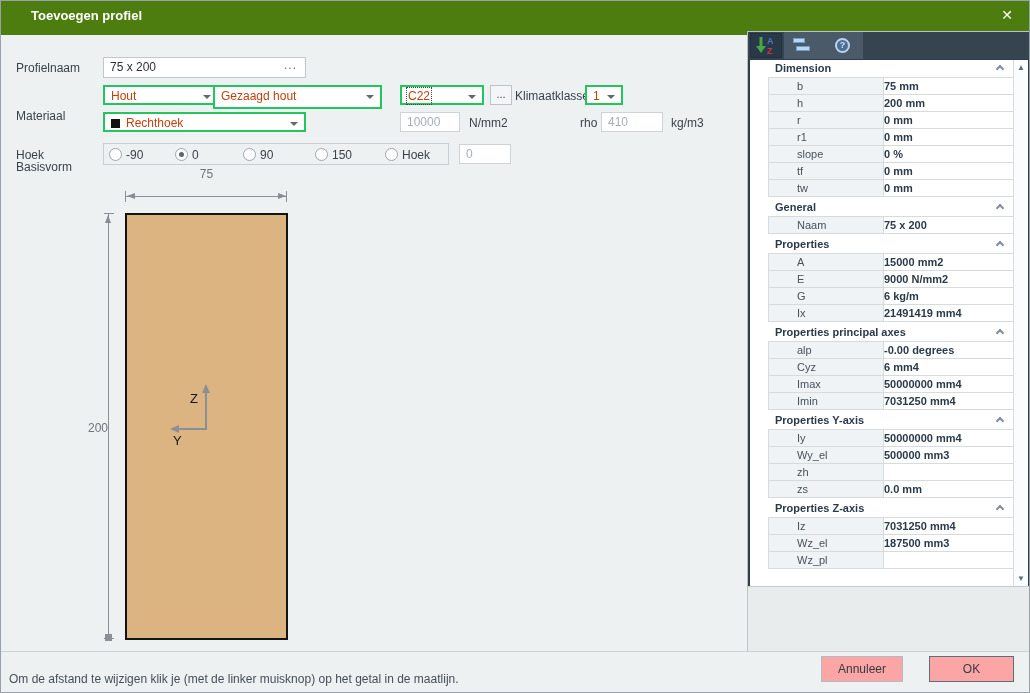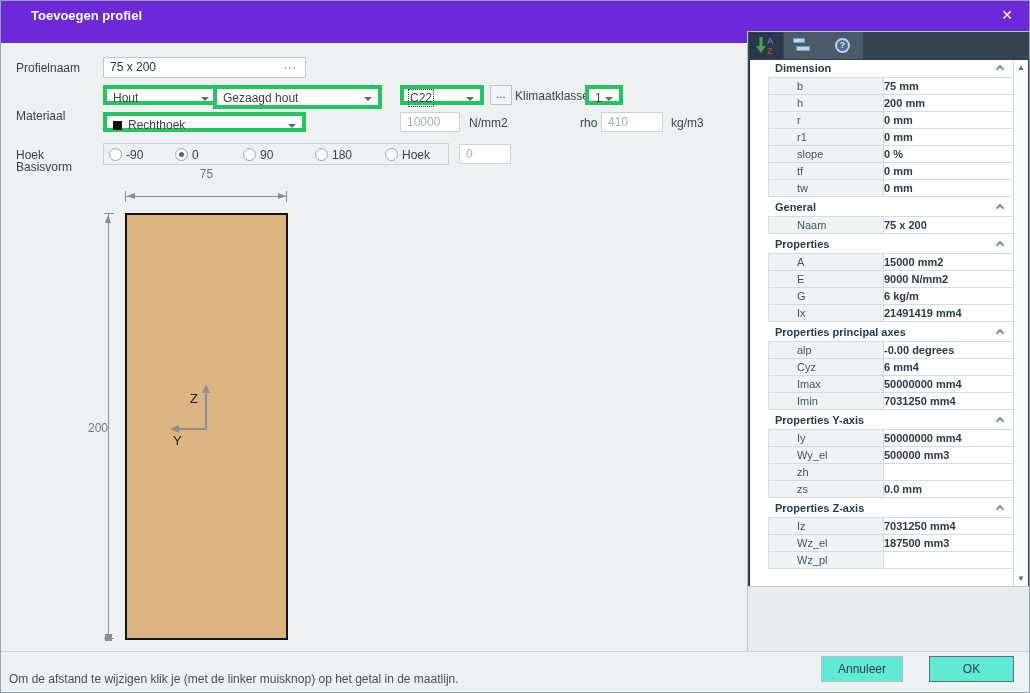--- a/index.html
+++ b/index.html
@@ -1,29 +1,29 @@
 <!DOCTYPE html>
 <html><head>
 <meta charset="utf-8">
 <style>
   * { margin:0; padding:0; box-sizing:border-box; }
   html,body { width:1030px; height:693px; }
   body { font-family:"Liberation Sans", sans-serif; background:#eef1f1; }
   .dialog { position:relative; width:1030px; height:693px; background:#eef1f1; border:1px solid #96a2ac; overflow:hidden; }
 
   
-  .titlebar { position:absolute; left:0; top:0; width:100%; height:42px; background:#6d28d9; }
+  .titlebar { position:absolute; left:0; top:0; width:100%; height:34px; background:#4d7c0f; }
   .titlebar .title { position:absolute; left:30px; top:7px; color:#fff; font-size:13px; font-weight:bold; }
   .titlebar .close { position:absolute; right:16px; top:6px; color:#fff; font-size:14px; cursor:pointer; line-height:16px; }
 
   
   .flabel { position:absolute; font-size:12px; color:#39434d; }
   .tbox { position:absolute; background:#fff; border:1px solid #c0c8cf; font-size:12px; color:#2a3138; padding:2px 6px; line-height:15px; }
   .tbox.disabled { color:#a5afb9; border-color:#ccd3d9; }
-  .combo { position:absolute; background:#fff; border:4px solid #22c55e; font-size:12px; color:#404040; padding:2px 20px 2px 6px; line-height:15px; cursor:pointer; }
+  .combo { position:absolute; background:#fff; border:2px solid #22c55e; font-size:12px; color:#c2410c; padding:2px 20px 2px 6px; line-height:15px; cursor:pointer; }
   .combo .arrow { position:absolute; right:6px; top:8px; width:0; height:0; border-left:4px solid transparent; border-right:4px solid transparent; border-top:4px solid #5f6a74; }
   .combo.focused .inner { outline:1px dotted #444; outline-offset:1px; }
   .sq { display:inline-block; width:9px; height:9px; background:#111; margin-right:6px; vertical-align:-1px; }
   .ellipsis-in { position:absolute; right:8px; top:0px; color:#6e7881; letter-spacing:1px; cursor:pointer; font-size:12px; }
   .btn-dots { position:absolute; background:#f3f5f6; border:1px solid #bcc4cb; font-size:11px; color:#444; text-align:center; line-height:16px; cursor:pointer; }
   .radiogroup { position:absolute; border:1px solid #c9cfd5; }
   .radio { position:absolute; top:4px; width:13px; height:13px; border:1px solid #9aa6b0; border-radius:50%; background:#fff; cursor:pointer; }
   .radio.sel::after { content:""; position:absolute; left:3px; top:3px; width:5px; height:5px; border-radius:50%; background:#5a6670; }
   .radiolabel { position:absolute; top:4px; font-size:12px; color:#39434d; cursor:pointer; }
 
@@ -54,21 +54,21 @@
   .prow { display:flex; height:17px; border-bottom:1px solid #d6dbde; font-size:11px; line-height:16px; }
   .pname { width:115px; background:#f0f3f5; color:#46525c; padding-left:28px; border-right:1px solid #d6dbde; }
   .pval { flex:1; background:#fff; color:#2b3a4b; font-weight:bold; padding-left:0; cursor:text; }
   .vscroll { position:absolute; right:0; top:0; bottom:0; width:15px; background:#fbfcfd; border-left:1px solid #d6dbde; }
   .vscroll .sarr { position:absolute; left:0; width:100%; text-align:center; font-size:8px; color:#5f6a73; cursor:pointer; }
   .panel-empty { position:absolute; left:0; top:554px; width:284px; height:66px; background:#e9eced; border-top:1px solid #c3cbd1; border-bottom:1px solid #c3cbd1; }
 
   
   .bottombar { position:absolute; left:0; top:650px; width:1030px; height:43px; background:#eef1f1; border-top:1px solid #ccd3d7; }
   .statushint { position:absolute; left:8px; top:10px; font-size:12px; color:#454f59;margin-top:10px; }
-  .dlgbtn { position:absolute; top:4px; height:26px; background:#5eead4; border:1px solid #b3bcc4; font-size:12px; color:#333b44; text-align:center; line-height:24px; cursor:pointer; }
+  .dlgbtn { position:absolute; top:4px; height:26px; background:#fca5a5; border:1px solid #b3bcc4; font-size:12px; color:#333b44; text-align:center; line-height:24px; cursor:pointer; }
   .dlgbtn.default { border:1px solid #5f6d7b; }
 </style>
 </head>
 <body>
 
 <div class="dialog">
 
   <div class="titlebar">
     <span class="title">Toevoegen profiel</span>
     <span class="close">✕</span>
@@ -113,21 +113,21 @@
 
   <div class="flabel" style="left:15px; top:147px;">Hoek</div>
   <div class="radiogroup" style="left:102px; top:142px; width:346px; height:22px;">
     <span class="radio" style="left:5px;"></span>
     <span class="radiolabel" style="left:22px;">-90</span>
     <span class="radio sel" style="left:71px;"></span>
     <span class="radiolabel" style="left:88px;">0</span>
     <span class="radio" style="left:139px;"></span>
     <span class="radiolabel" style="left:156px;">90</span>
     <span class="radio" style="left:211px;"></span>
-    <span class="radiolabel" style="left:228px;">180</span>
+    <span class="radiolabel" style="left:228px;">150</span>
     <span class="radio" style="left:281px;"></span>
     <span class="radiolabel" style="left:298px;">Hoek</span>
   </div>
   <div class="tbox disabled" style="left:458px; top:143px; width:52px; height:20px;">0</div>
 
   <div>
     <div class="dimtext" style="left:125px; top:166px; width:161px; text-align:center;">75</div>
     <div class="dimline" style="left:125px; top:195px; width:161px; height:1px;"></div>
     <div class="dimline" style="left:124px; top:190px; width:1px; height:11px;"></div>
     <div class="dimline" style="left:285px; top:190px; width:1px; height:11px;"></div>

